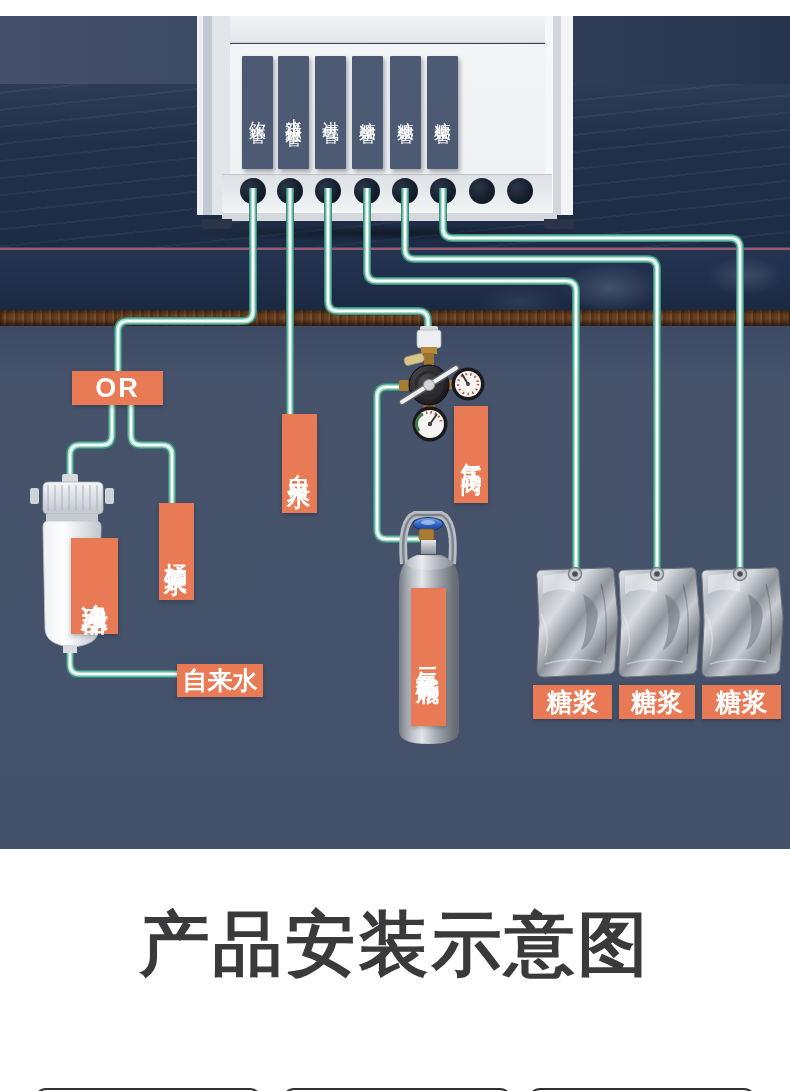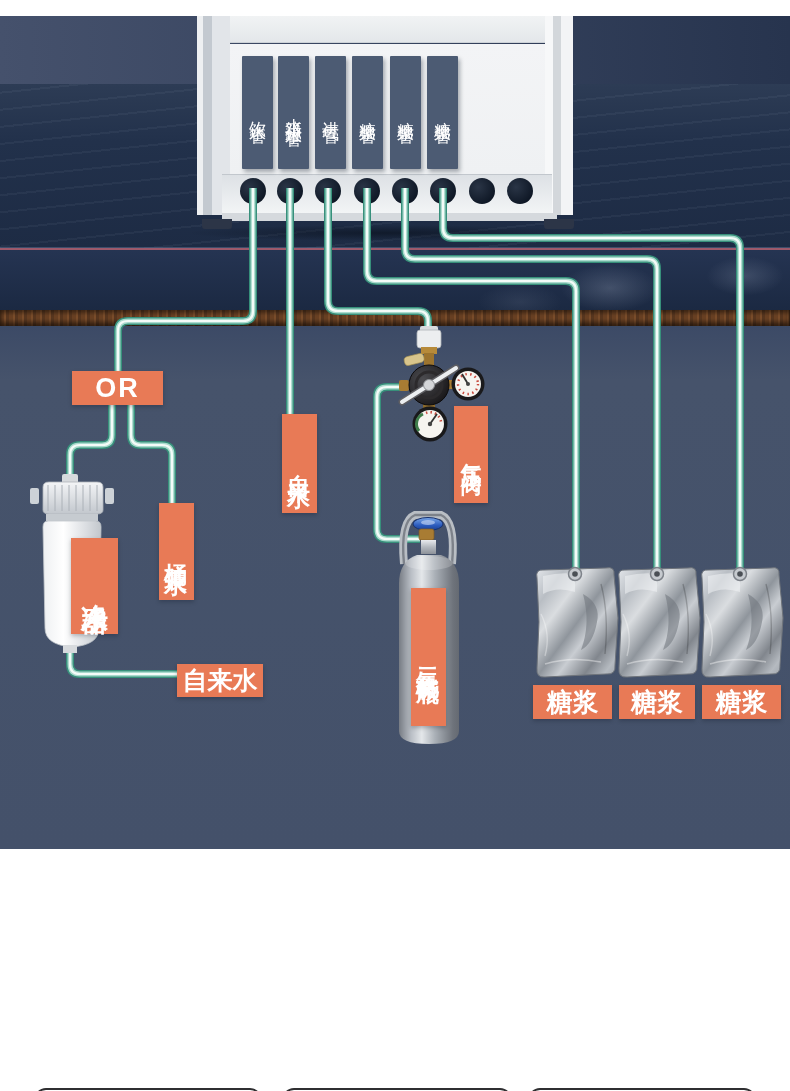--- a/index.html
+++ b/index.html
@@ -311,20 +311,21 @@
   <div class="abs olabel vlabel lab-tap-top">自来水</div>
   <div class="abs olabel vlabel lab-valve">气压阀</div>
   <div class="abs olabel vlabel lab-bottled">桶装水</div>
   <div class="abs olabel vlabel lab-purifier">净水器</div>
   <div class="abs olabel vlabel lab-co2">二氧化碳瓶</div>
   <div class="abs olabel lab-tap-bot">自来水</div>
   <div class="abs olabel lab-syrup1">糖浆</div>
   <div class="abs olabel lab-syrup2">糖浆</div>
   <div class="abs olabel lab-syrup3">糖浆</div>
 
+  <div class="abs section-title">产品安装示意图</div>
 
   <div class="abs card card1">
     <span class="dot"></span>
   </div>
   <div class="abs card card2">
     <span class="dot"></span>
   </div>
   <div class="abs card card3">
     <span class="dot"></span>
   </div>

